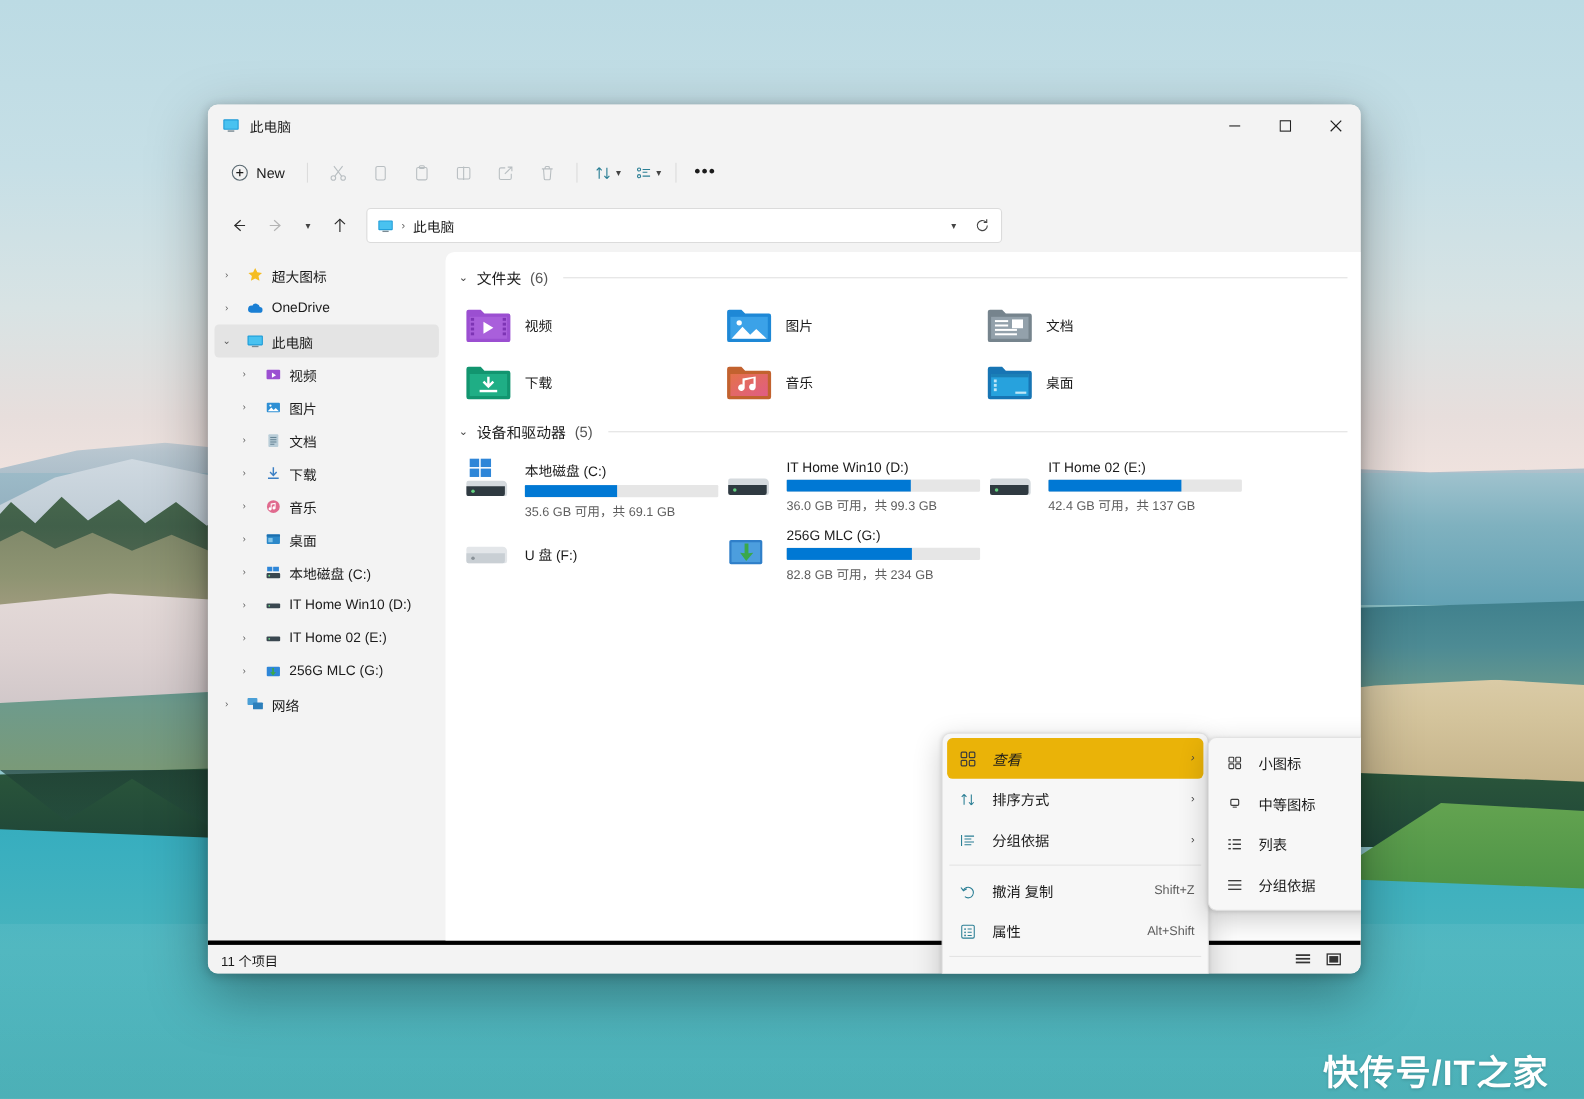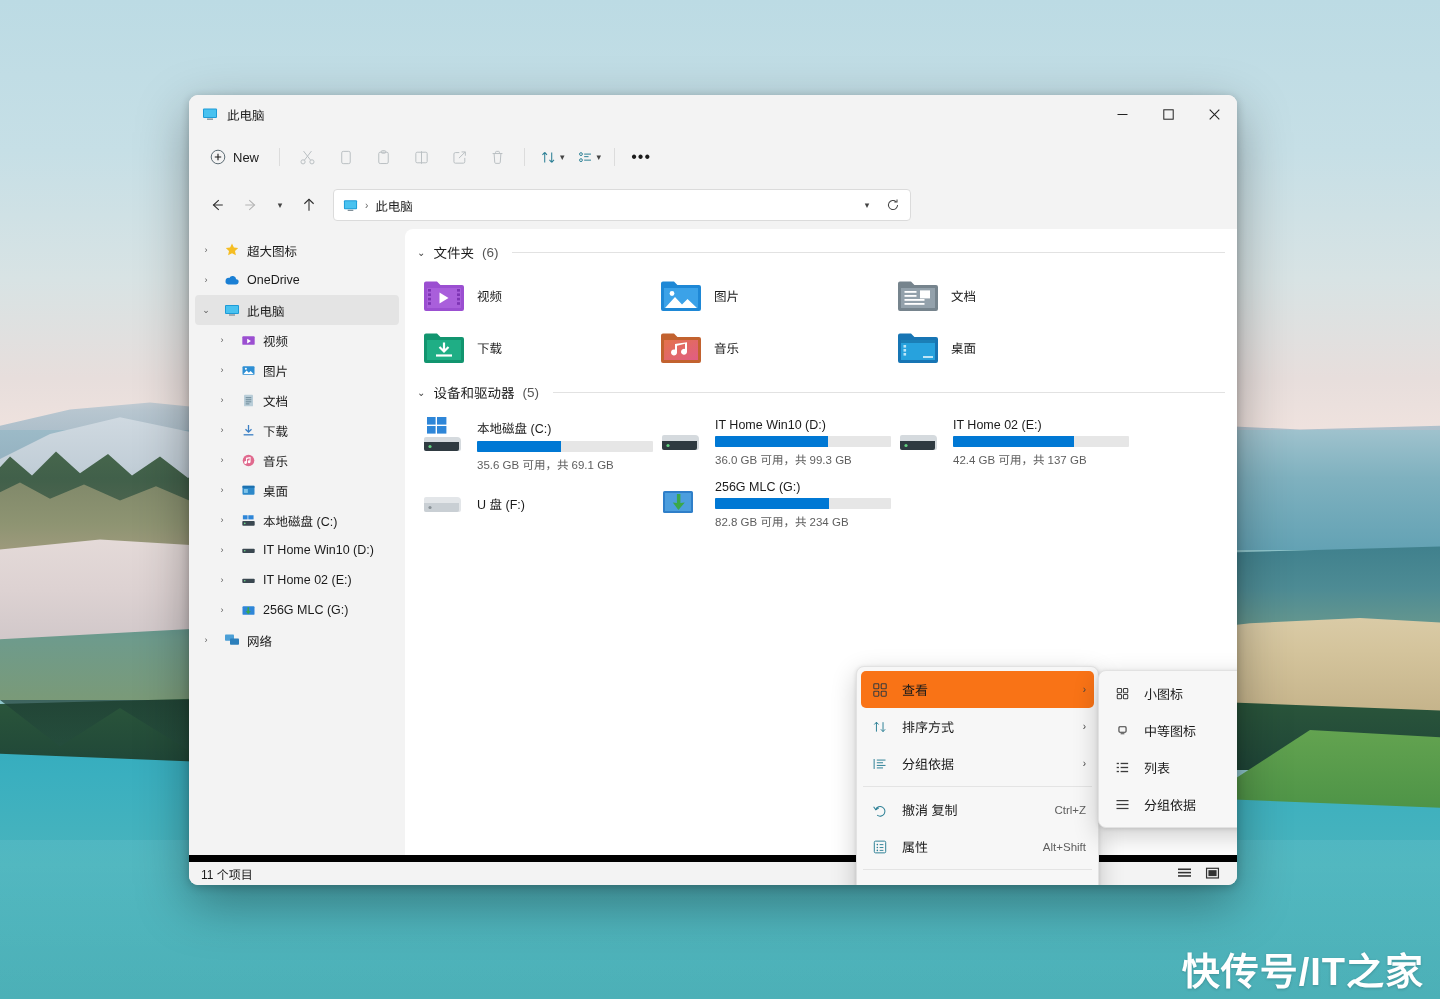--- a/index.html
+++ b/index.html
@@ -86,22 +86,22 @@
     clip-path: polygon(0 0, 60px 58%, 120px 10%, 190px 64%, 250px 12%, 320px 66%, 390px 16%,
                        460px 68%, 530px 20%, 600px 70%, 680px 26%, 760px 72%, 760px 0);
   }
   .wp-sheen {
     position: absolute; left: 0; top: 840px; width: 1440px; height: 159px;
     background: linear-gradient(180deg, rgba(255,255,255,.06) 0%, rgba(255,255,255,0) 100%);
   }
 
   
   .watermark {
-    position: absolute; right: 16px; bottom: 8px;
-    font-size: 38px; font-weight: 700; color: #ffffff;
+    position: absolute; right: 32px; bottom: 8px;
+    font-size: 32px; font-weight: 700; color: #ffffff;
     letter-spacing: 1px; line-height: 1;
     text-shadow: 0 1px 3px rgba(0,0,0,.18);
     user-select: none;
   }
 
   
   .window {
     position: absolute; left: 189px; top: 95px; width: 1048px; height: 790px;
     background: #f3f3f3;
     border-radius: 9px;
@@ -234,42 +234,42 @@
     margin-top: 4px; overflow: hidden;
   }
   .dt-fill { height: 100%; background: #0078d4; }
   .dt-free { font-size: 11.5px; color: #5e5e5e; margin-top: 4px; white-space: nowrap; }
   .dt-name-only { font-size: 12.5px; color: #1b1b1b; padding-top: 14px; }
 
   
   .statusbar {
     height: 30px; flex: 0 0 30px; display: flex; align-items: center;
     padding: 0 12px; background: #f3f3f3; font-size: 12px; color: #1b1b1b;
-    border-top: 7px solid #000000;
+    border-top: 4px solid #000000;
   }
   .status-right { margin-left: auto; display: flex; gap: 2px; align-items: center; }
   .view-toggle {
     width: 26px; height: 22px; border-radius: 3px;
     display: flex; align-items: center; justify-content: center; color: #333;
   }
 
   
   .ctxmenu {
     position: absolute; background: #f7f7f7;
     border: 1px solid #e2e2e2; border-radius: 8px;
     box-shadow: 0 8px 26px rgba(0,0,0,.20), 0 1px 4px rgba(0,0,0,.12);
     padding: 4px; z-index: 40;
   }
   #context-menu { left: 667px; top: 571px; width: 243px; }
   #view-submenu { left: 909px; top: 575px; width: 218px; }
   .ctx-item {
     display: flex; align-items: center; height: 37px; border-radius: 5px;
     padding: 0 8px 0 10px; gap: 13px; font-size: 13px; color: #1b1b1b;
   }
-  .ctx-item.active { background: #f97316; }
+  .ctx-item.active { background: #eab308; font-style: italic; }
   .ctx-ico { width: 18px; flex: 0 0 18px; display: flex; align-items: center; justify-content: center; }
   .ctx-label { white-space: nowrap; }
   .ctx-accel { margin-left: auto; font-size: 11.5px; color: #5e5e5e; padding-left: 18px; }
   .ctx-arrow { margin-left: auto; color: #444; font-size: 10px; padding-left: 10px; }
   .ctx-div { height: 1px; background: #e4e4e4; margin: 4px 2px; }
 
   svg { display: block; }
 </style>
 </head>
 <body>
@@ -888,21 +888,21 @@
     <div class="ctx-div"></div>
 
     <div class="ctx-item">
       <span class="ctx-ico">
         <svg width="16" height="16" viewBox="0 0 18 18">
           <path d="M4.2 8.4a5.4 5.4 0 1 1 1.6 6.4" fill="none" stroke="#2b7f95" stroke-width="1.15"></path>
           <path d="M1.8 5.4L4.3 8.7l3.4-2.1" fill="none" stroke="#2b7f95" stroke-width="1.15"></path>
         </svg>
       </span>
       <span class="ctx-label">撤消 复制</span>
-      <span class="ctx-accel">Ctrl+Z</span>
+      <span class="ctx-accel">Shift+Z</span>
     </div>
 
     <div class="ctx-item">
       <span class="ctx-ico">
         <svg width="16" height="16" viewBox="0 0 18 18">
           <rect x="2.6" y="2.4" width="12.8" height="13.2" rx="1.4" fill="none" stroke="#2b7f95" stroke-width="1.1"></rect>
           <circle cx="6" cy="6.3" r="0.9" fill="#2b7f95"></circle>
             <circle cx="6" cy="9.6" r="0.9" fill="#2b7f95"></circle>
             <circle cx="6" cy="12.8" r="0.9" fill="#2b7f95"></circle>
           <path d="M8.6 6.3h4.2 M8.6 9.6h4.2 M8.6 12.8h4.2" stroke="#2b7f95" stroke-width="1.05"></path>

